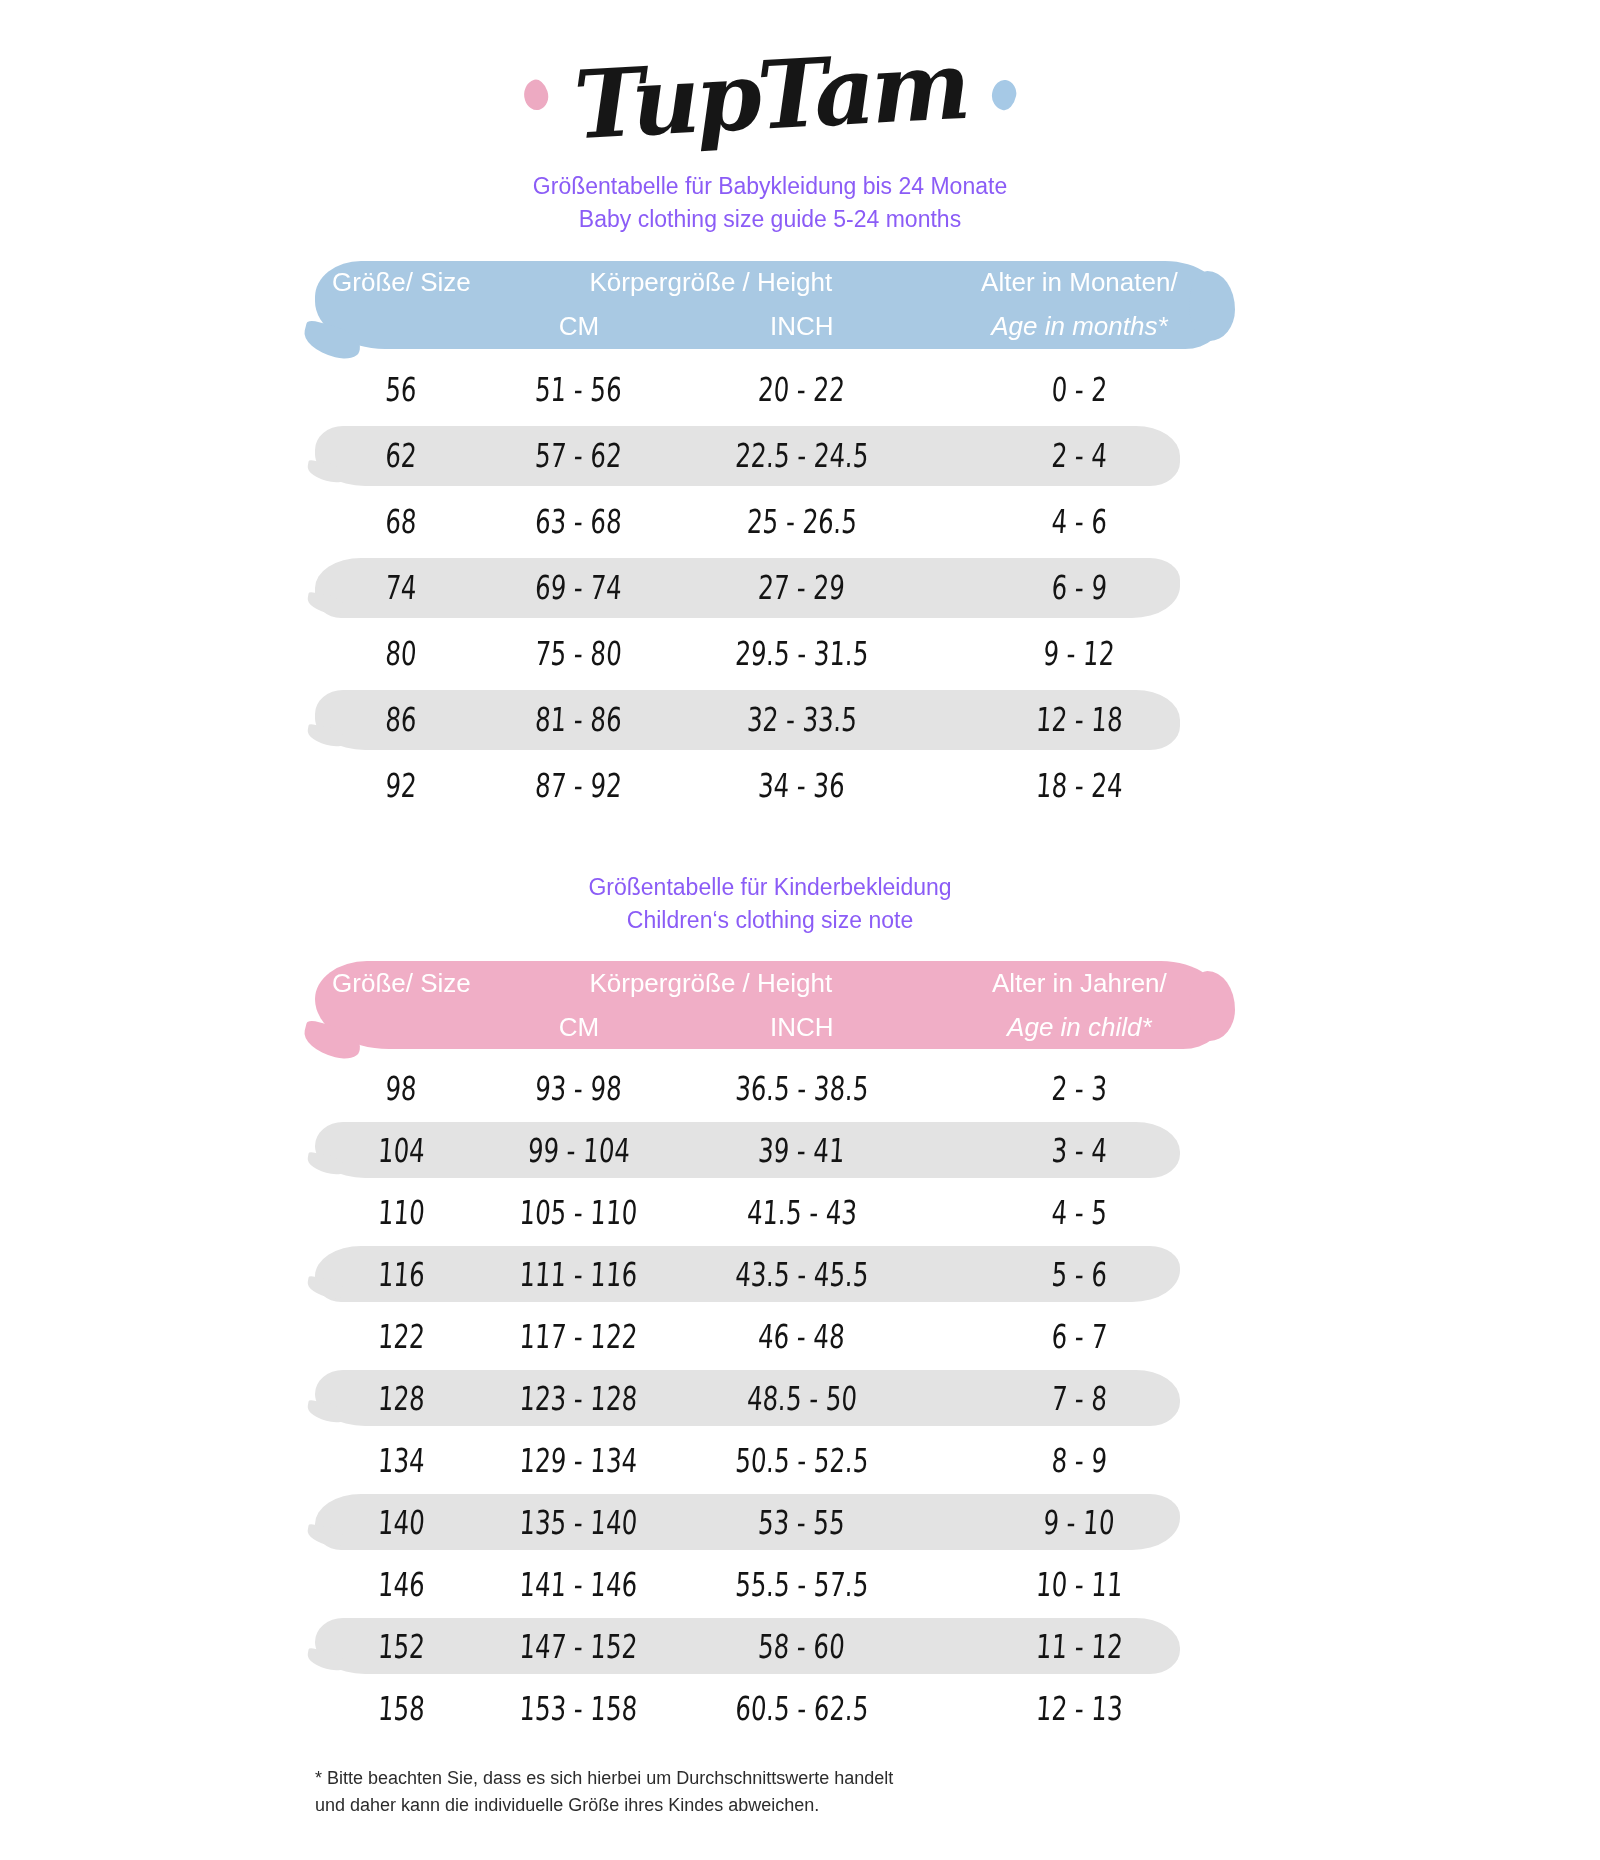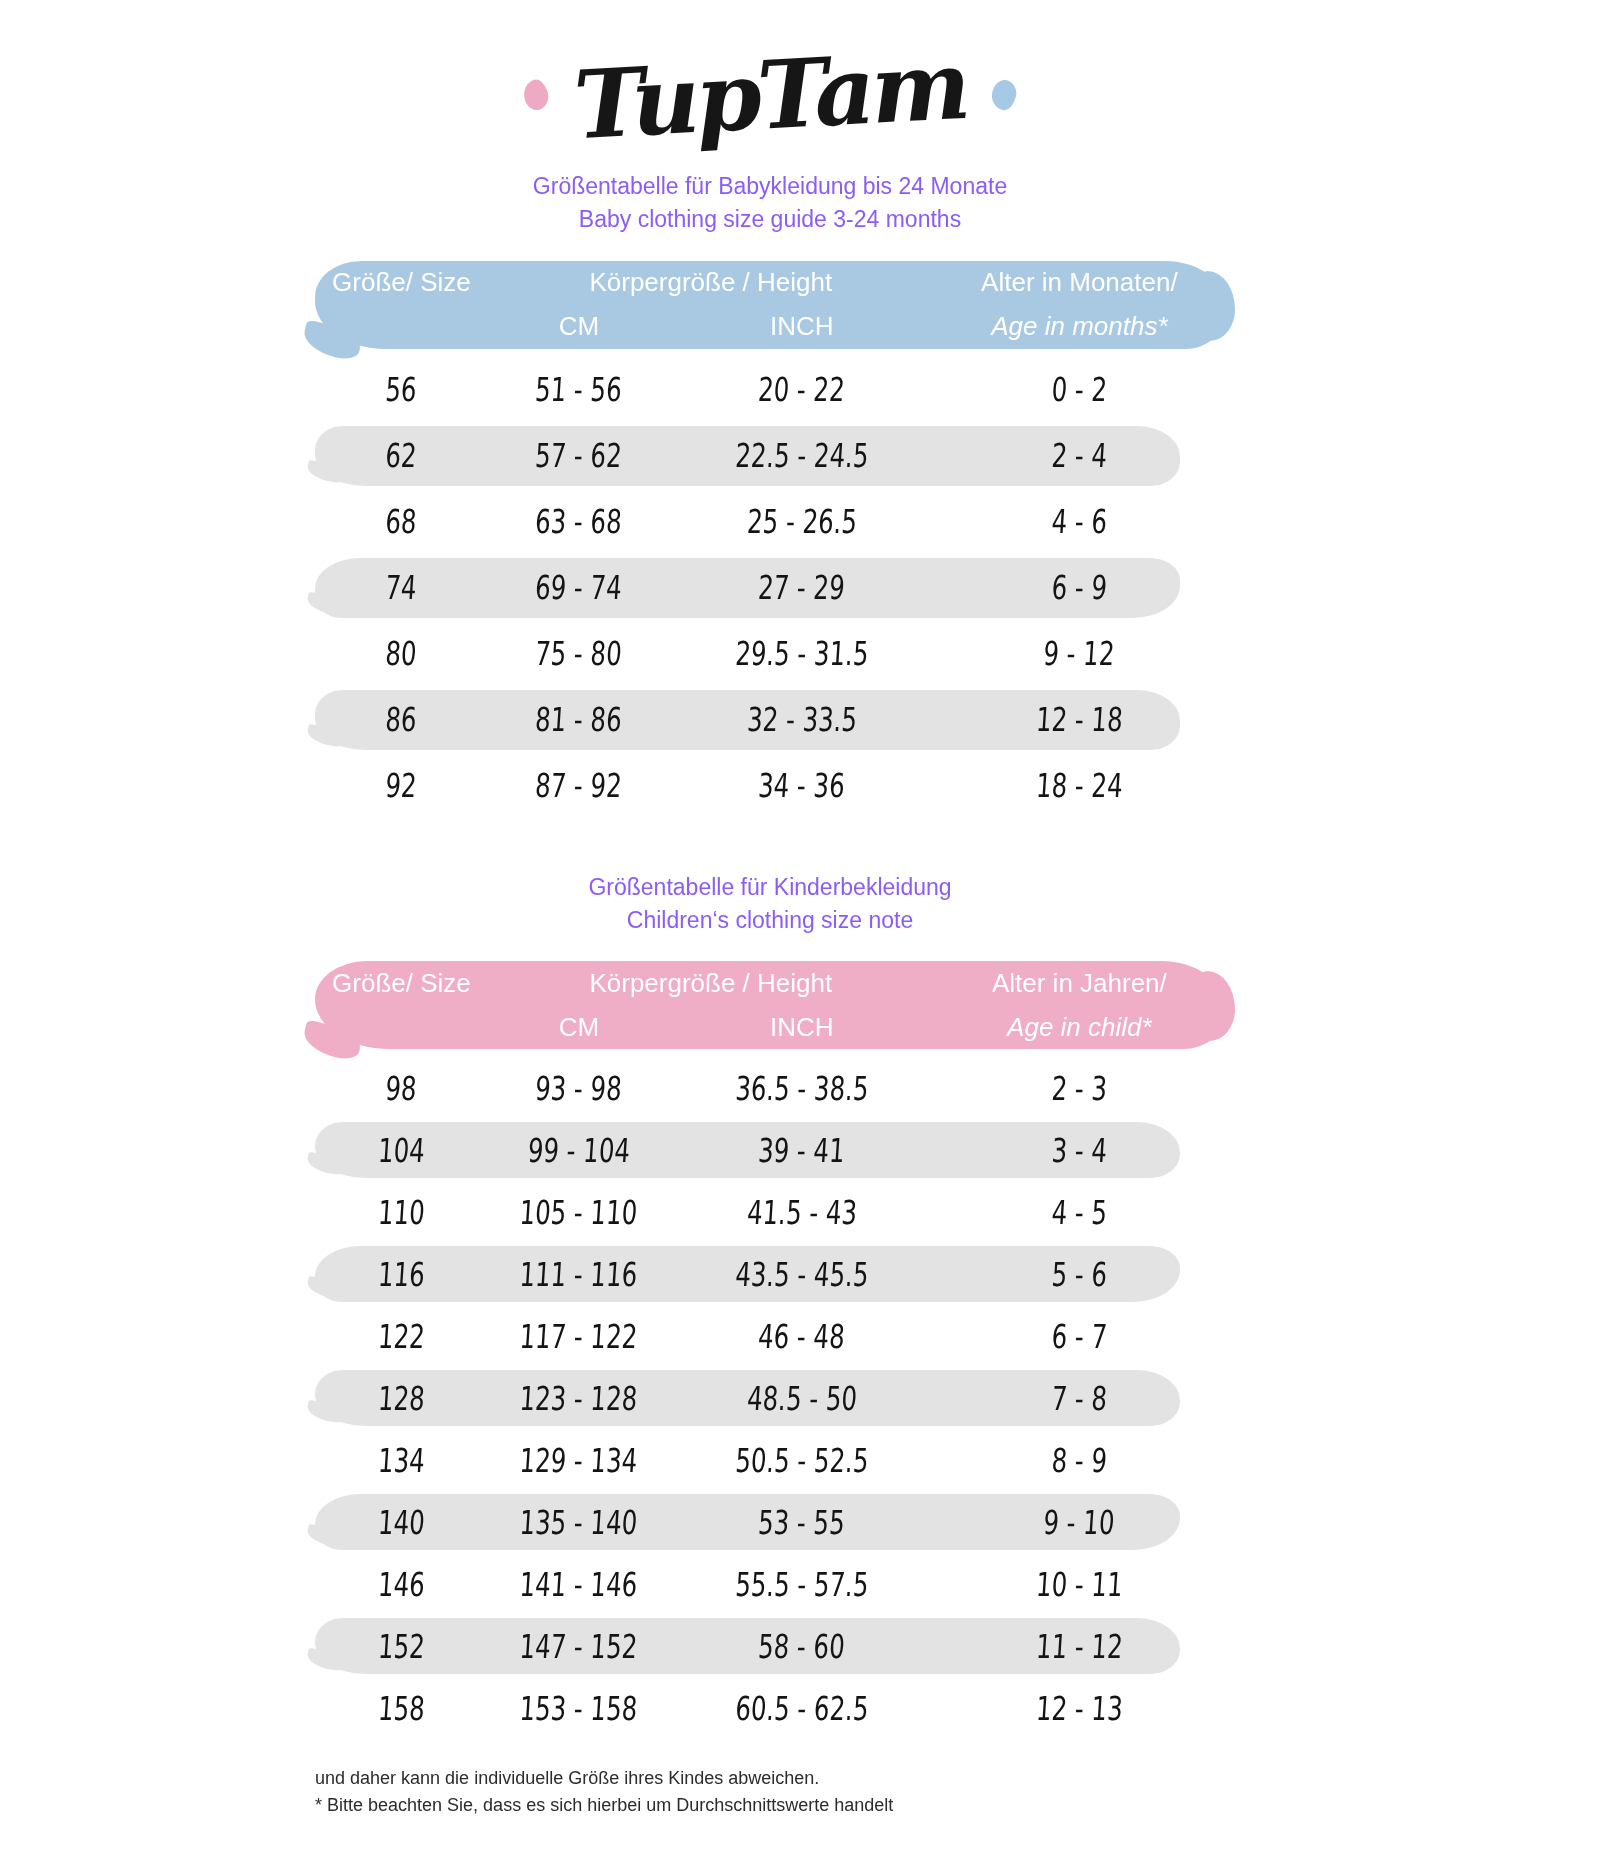--- a/index.html
+++ b/index.html
@@ -82,21 +82,21 @@
   <div class="content">
 
     <div class="logo-wrap">
       <span class="dot pink"></span>
       <span class="logo-text">TupTam</span>
       <span class="dot blue"></span>
     </div>
 
     <div class="subtitle">
       <div>Größentabelle für Babykleidung bis 24 Monate</div>
-      <div>Baby clothing size guide 3-24 months</div>
+      <div>Baby clothing size guide 5-24 months</div>
     </div>
 
     <div class="band blue">
       <div class="c h-size">Größe/ Size</div>
       <div class="c h-height">Körpergröße / Height</div>
       <div class="c h-age1">Alter in Monaten/</div>
       <div class="c h-cm">CM</div>
       <div class="c h-inch">INCH</div>
       <div class="c h-age2">Age in months*</div>
     </div>
@@ -242,19 +242,19 @@
         <div class="trow">
           <div class="cell"><span class="hw">158</span></div>
           <div class="cell"><span class="hw">153 - 158</span></div>
           <div class="cell"><span class="hw">60.5 - 62.5</span></div>
           <div class="cell"><span class="hw">12 - 13</span></div>
         </div>
       </div>
 
     <div class="footnotes">
       <div class="fn de">
+        <div>* Bitte beachten Sie, dass es sich hierbei um Durchschnittswerte handelt</div>
         <div>und daher kann die individuelle Größe ihres Kindes abweichen.</div>
-        <div>* Bitte beachten Sie, dass es sich hierbei um Durchschnittswerte handelt</div>
       </div>
     </div>
 
   </div>
 </div>
 
 </body></html>

